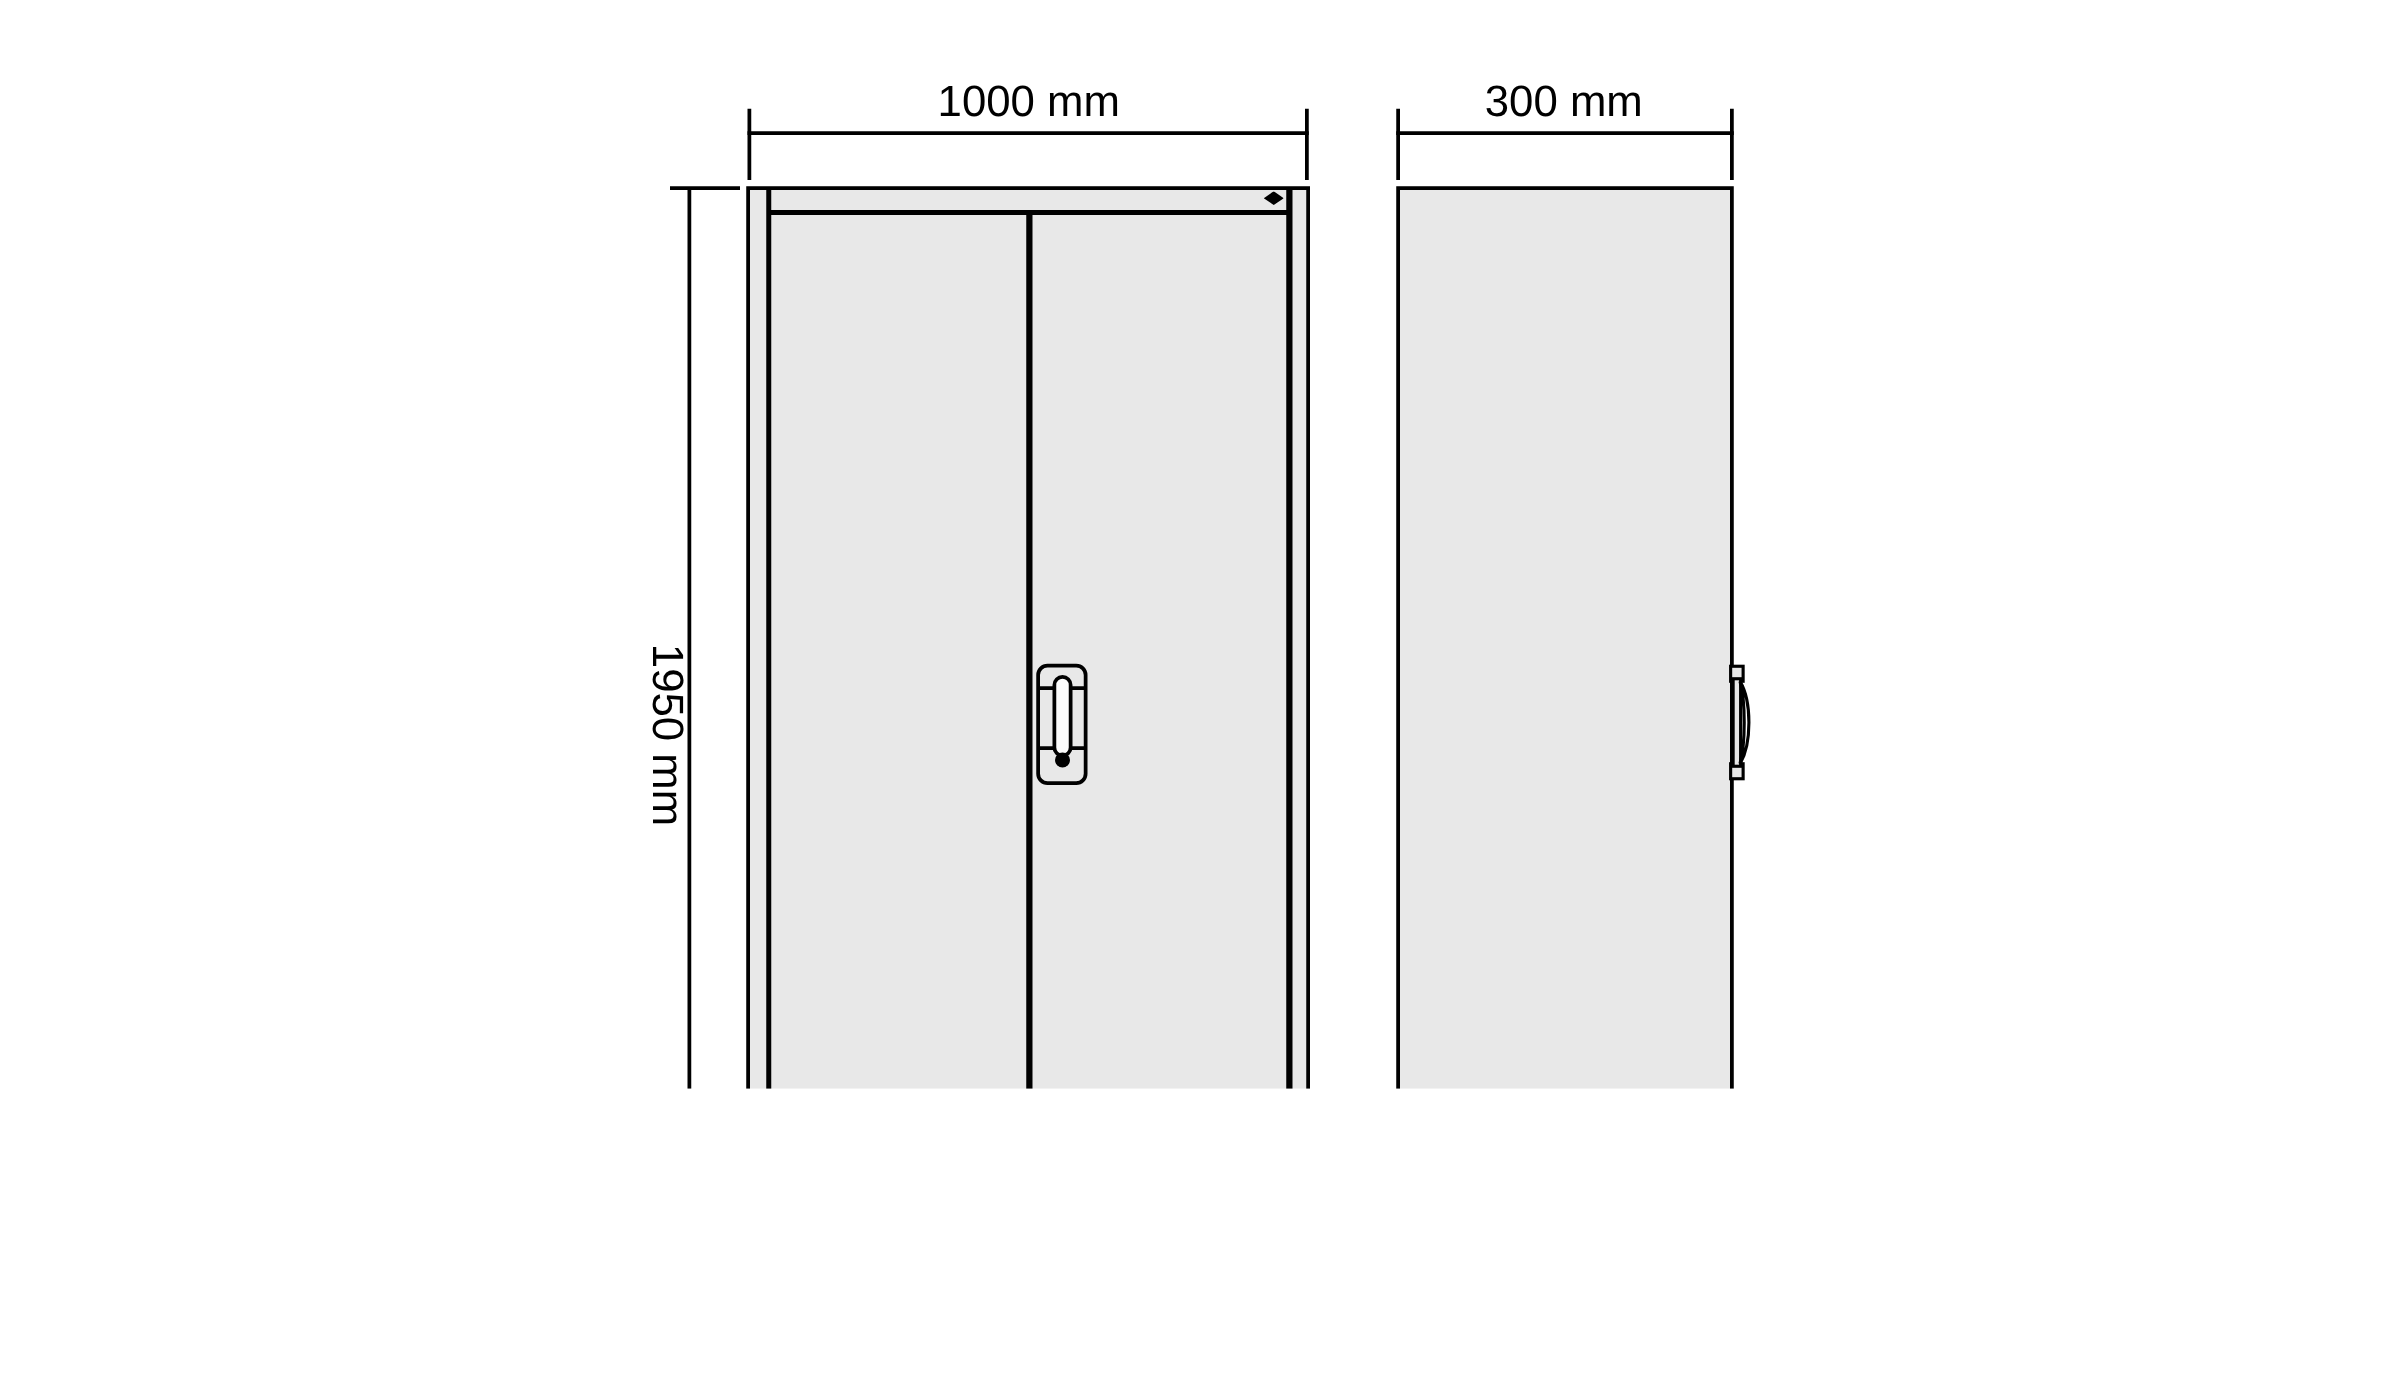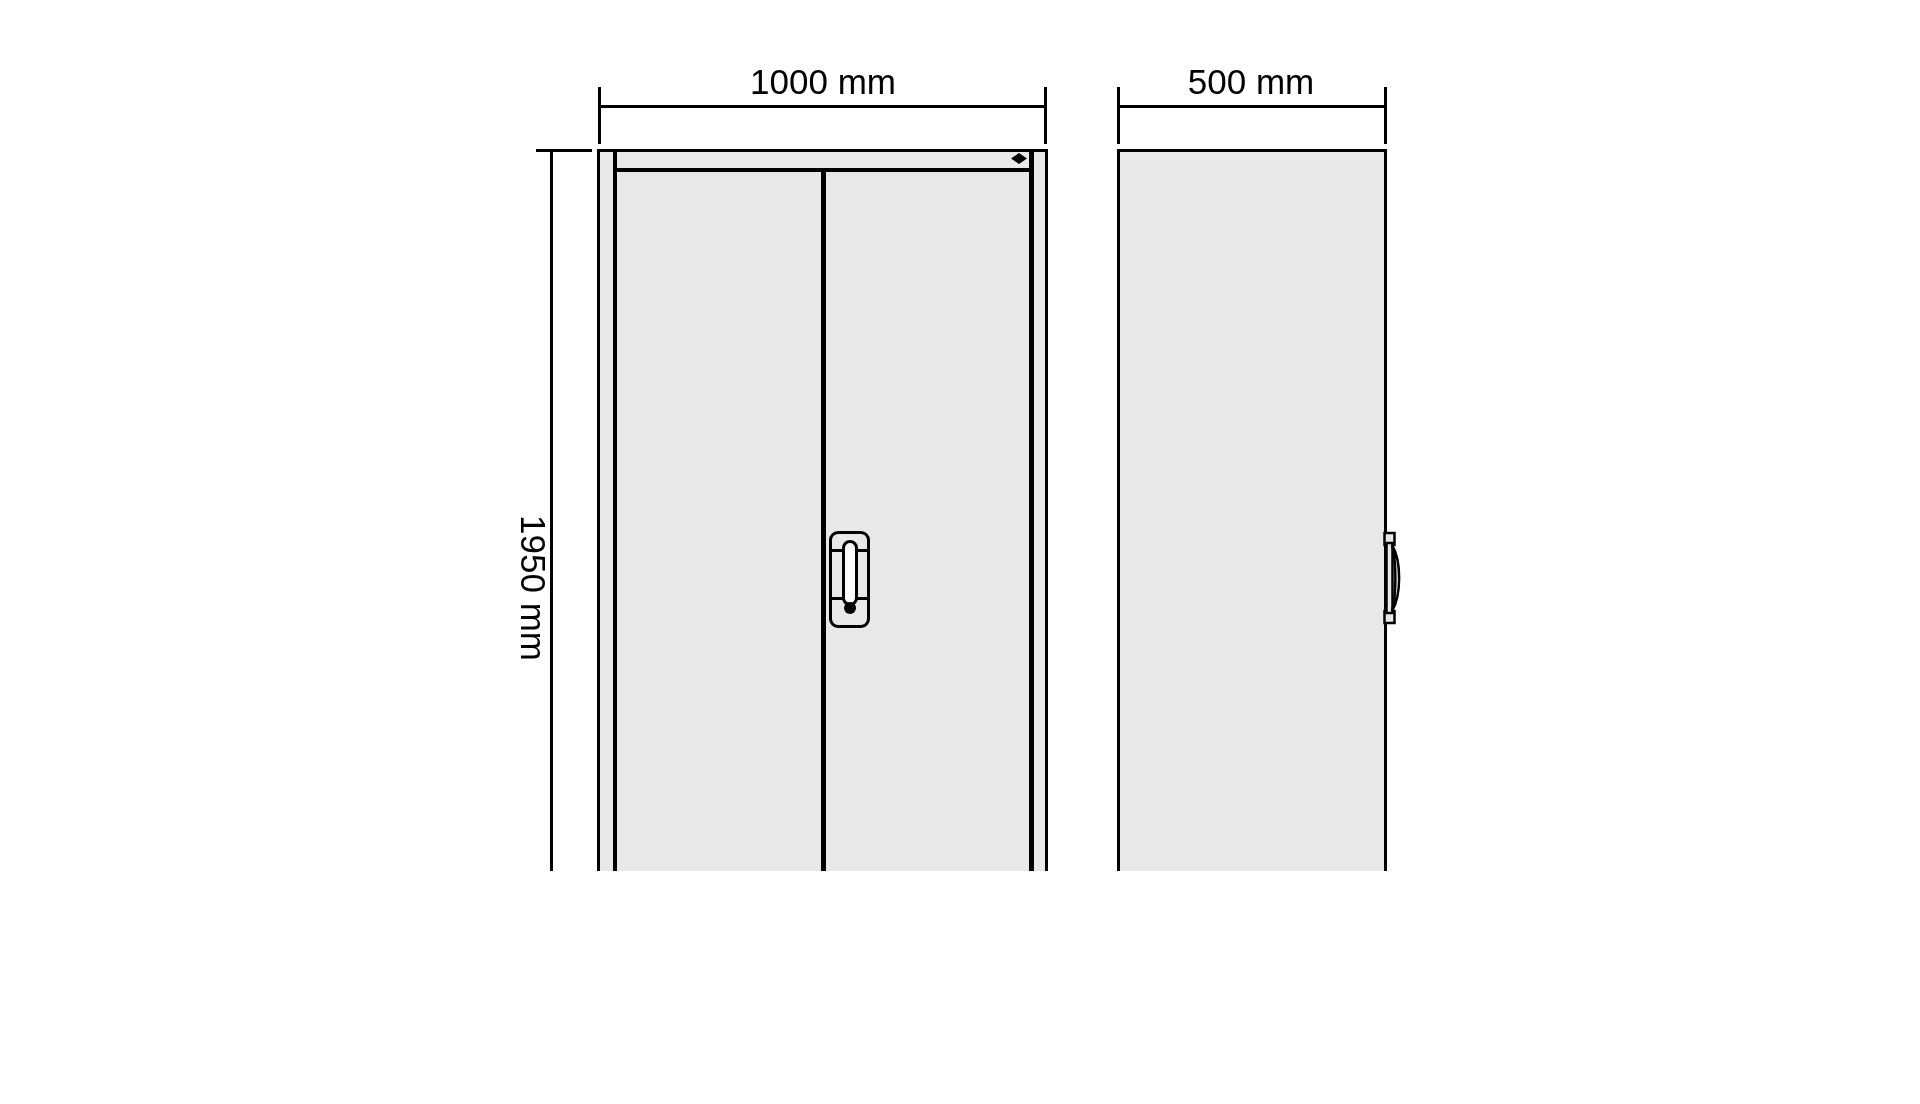--- a/index.html
+++ b/index.html
@@ -53,21 +53,21 @@
 <div class="canvas">
 
   <div>
     <div class="dim-label h abs" style="left:823px;top:62px;">1000 mm</div>
     <div class="line" style="left:598px;top:105px;width:449px;height:3px;"></div>
     <div class="line" style="left:598px;top:87px;width:3px;height:57px;"></div>
     <div class="line" style="left:1044px;top:87px;width:3px;height:57px;"></div>
   </div>
 
   <div>
-    <div class="dim-label h abs" style="left:1251px;top:62px;">500 mm</div>
+    <div class="dim-label h abs" style="left:1251px;top:62px;">300 mm</div>
     <div class="line" style="left:1117px;top:105px;width:270px;height:3px;"></div>
     <div class="line" style="left:1117px;top:87px;width:3px;height:57px;"></div>
     <div class="line" style="left:1384px;top:87px;width:3px;height:57px;"></div>
   </div>
 
   <div>
     <div class="dim-label v abs" style="left:413px;top:568px;">1950 mm</div>
     <div class="line" style="left:550px;top:150px;width:3px;height:872px;"></div>
     <div class="line" style="left:536px;top:149px;width:56px;height:3px;"></div>
     <div class="line" style="left:536px;top:1020px;width:58px;height:3px;"></div>

